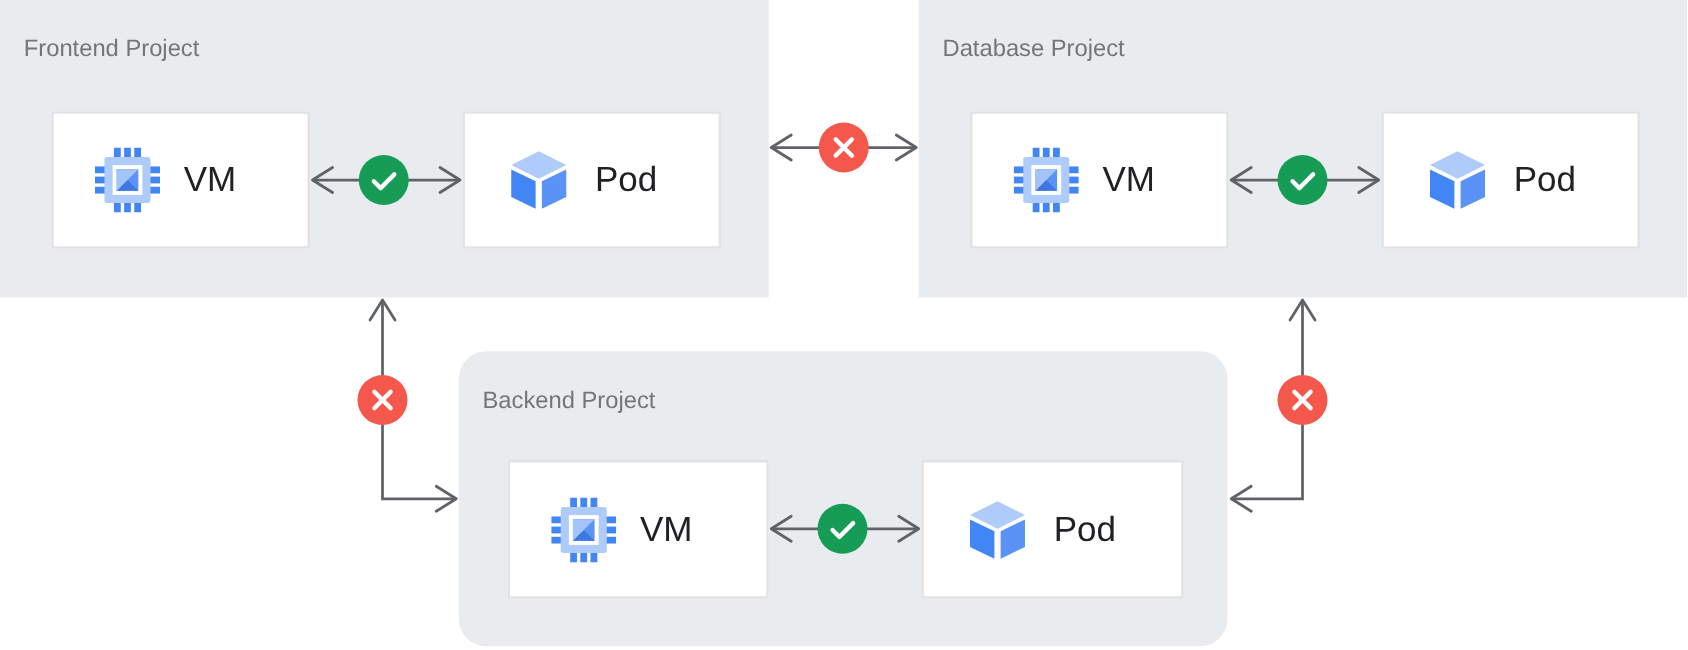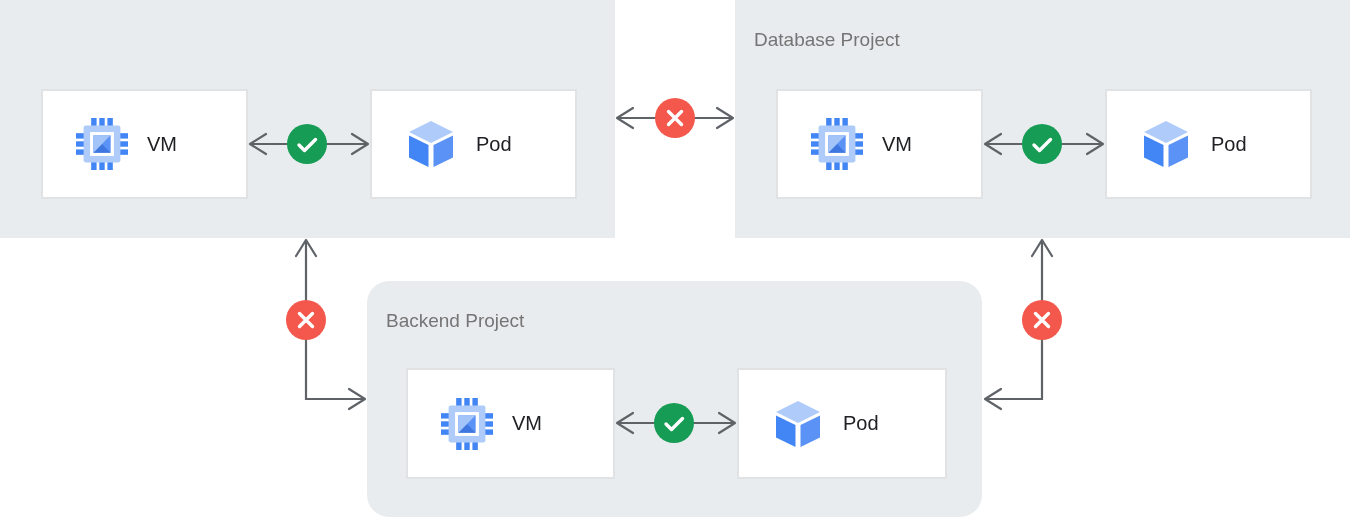--- a/index.html
+++ b/index.html
@@ -31,21 +31,21 @@
   .node{position:absolute;width:207px;height:110px;background:var(--node-bg);
         border:2px solid var(--node-border);box-sizing:border-box;
         display:flex;align-items:center;padding-left:33px;gap:19px;}
   #fe-vm {left:41px; top:89px;}
   #fe-pod{left:370px;top:89px;}
   #db-vm {left:41px; top:89px;}
   #db-pod{left:370px;top:89px;}
   #be-vm {left:39px; top:87px;width:209px;height:111px;}
   #be-pod{left:370px;top:87px;width:210px;height:111px;}
   .node-icon{width:52px;height:52px;flex:0 0 auto;}
-  .node-label{font-size:20px;color:var(--label-text);}
+  .node-label{font-size:28px;color:var(--label-text);}
 
   .connector{position:absolute;overflow:visible;}
   #conn-fe-check {left:246px;top:122px;}
   #conn-db-check {left:981px;top:122px;}
   #conn-be-check {left:613px;top:401px;}
   #conn-fe-db    {left:613px;top:96px;}
   #conn-fe-be    {left:284px;top:236px;}
   #conn-db-be    {left:974px;top:236px;}
 
   .cline{stroke:var(--arrow);stroke-width:2.2;fill:none;stroke-linejoin:miter;}
@@ -63,20 +63,21 @@
   .cube-top{fill:var(--icon-blue-light);}
   .cube-left{fill:var(--icon-blue);}
   .cube-right{fill:var(--icon-blue-core);}
 </style>
 </head>
 <body>
 
 <div id="canvas">
 
   <div class="panel" id="panel-frontend">
+    <div class="panel-title">Frontend Project</div>
     <div class="node" id="fe-vm">
       <svg class="node-icon" viewBox="0 0 48 48">
         <rect class="pin" x="14" y="0" width="5" height="9"></rect>
           <rect class="pin" x="21.5" y="0" width="5" height="9"></rect>
           <rect class="pin" x="29" y="0" width="5" height="9"></rect>
         <rect class="pin" x="14" y="39" width="5" height="9"></rect>
           <rect class="pin" x="21.5" y="39" width="5" height="9"></rect>
           <rect class="pin" x="29" y="39" width="5" height="9"></rect>
         <rect class="pin" x="0" y="14" width="9" height="5"></rect>
           <rect class="pin" x="0" y="21.5" width="9" height="5"></rect>

